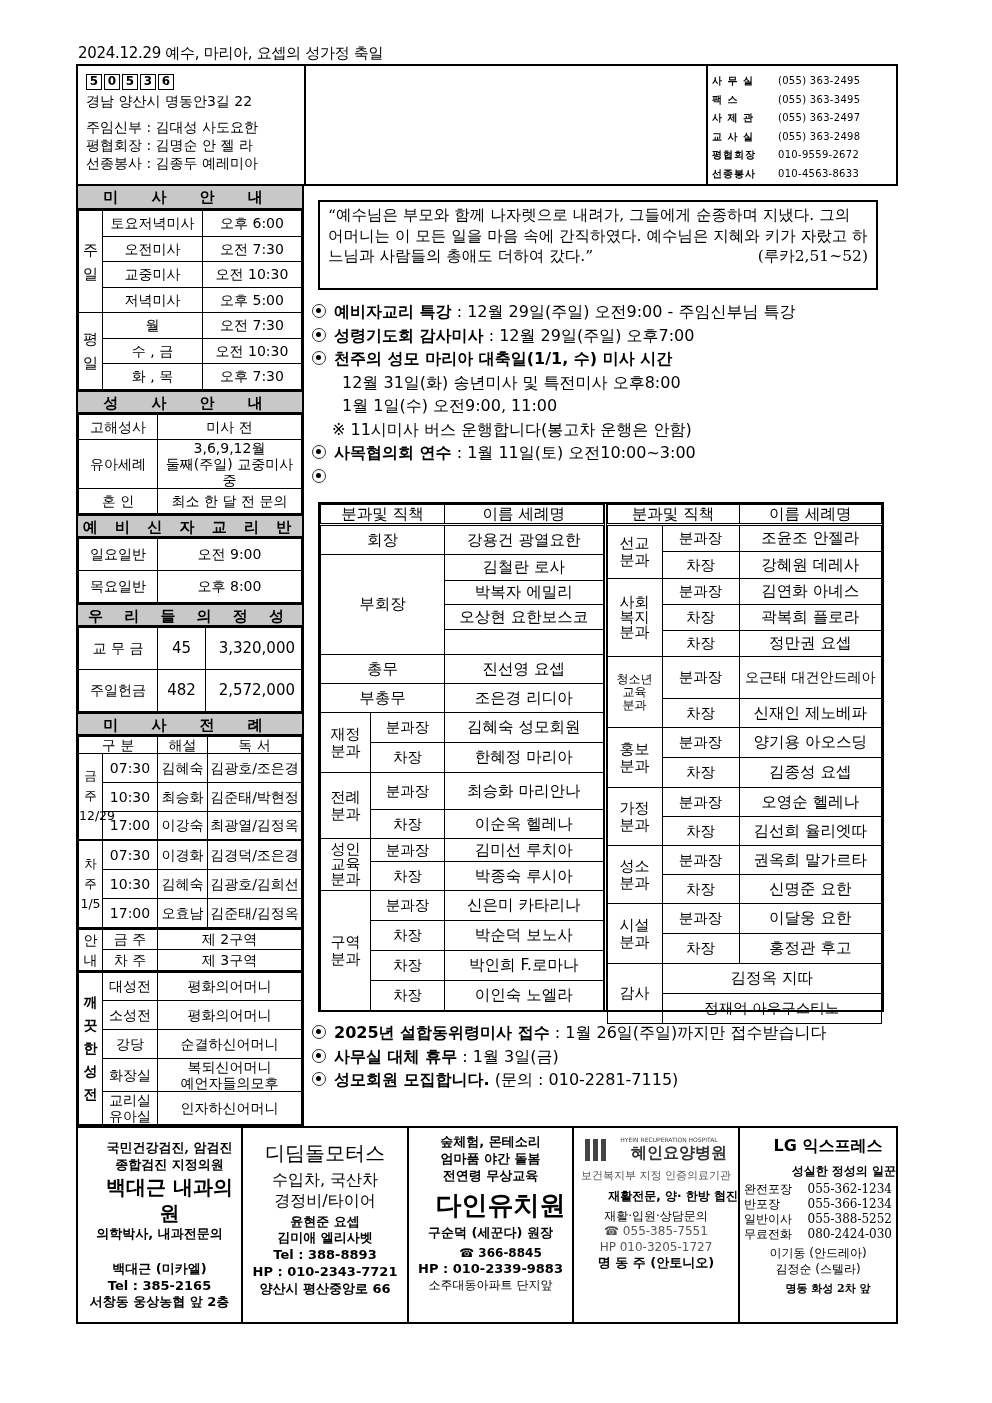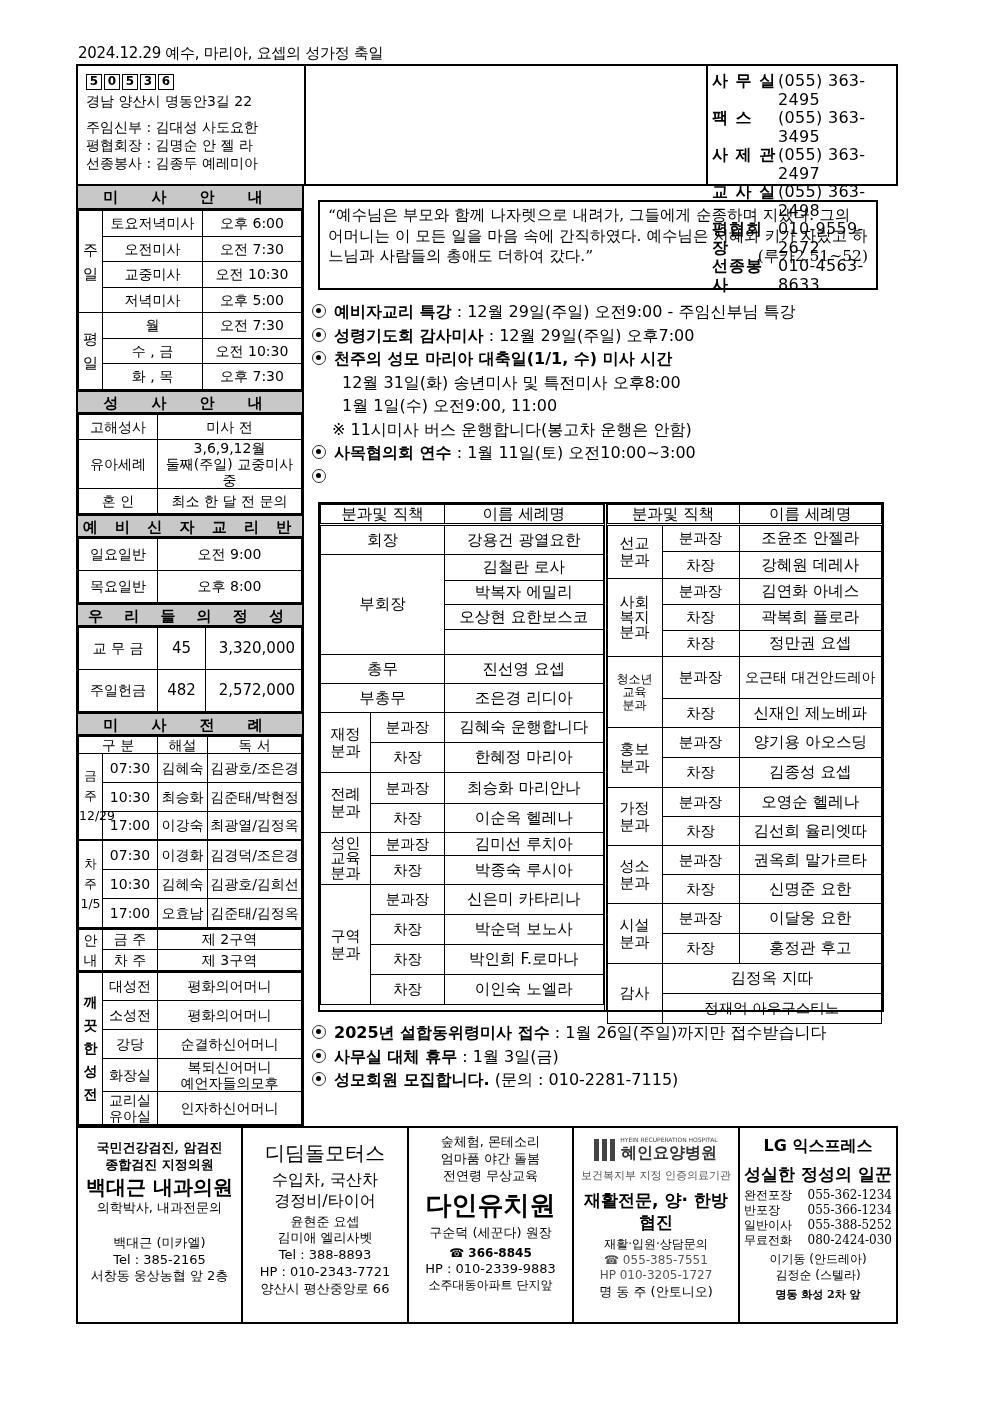--- a/index.html
+++ b/index.html
@@ -16,21 +16,21 @@
   .hdr-left .gap { height: 8px; }
   .hdr-mid { position: absolute; left: 230px; top: 0; width: 396px; height: 118px; }
   .logo { position: absolute; left: 20px; top: 12px; width: 92px; height: 92px; border-radius: 50%; background: #1e3fbf; }
   .logo-inner { position: absolute; left: 14px; top: 14px; width: 64px; height: 64px; border-radius: 50%; background: #fff; }
   .logo-cross { position: absolute; left: 40px; top: 24px; width: 6px; height: 40px; background: #3aa0e0; transform: rotate(15deg); }
   .logo-arc { position: absolute; left: 26px; top: 18px; width: 32px; height: 18px; border: 3px solid #d24a1c; border-bottom: none; border-radius: 18px 18px 0 0; }
   .logo-book { position: absolute; left: 32px; top: 58px; width: 24px; height: 10px; background: #3f9a2e; border-radius: 2px; }
   .title { position: absolute; left: 140px; top: 8px; font-size: 56px; font-weight: bold; letter-spacing: 2px; line-height: 62px; }
   .subtitle { position: absolute; left: 176px; top: 72px; font-size: 15px; letter-spacing: 1px; }
   .url { position: absolute; left: 184px; top: 94px; font-family: "DejaVu Sans Mono", monospace; font-size: 12px; }
-  .hdr-right { position: absolute; left: 628px; top: 0; width: 190px; height: 118px; border-left: 2px solid #000; padding: 6px 4px 0 4px; font-size: 16px; line-height: 18.5px; }
+  .hdr-right { position: absolute; left: 628px; top: 0; width: 190px; height: 118px; border-left: 2px solid #000; padding: 6px 4px 0 4px; font-size: 10px; line-height: 18.5px; }
   .ph-row { display: flex; }
   .ph-row .lbl { width: 66px; font-weight: bold; letter-spacing: 1px; }
   .ph-row .val { flex: 1; letter-spacing: 0.3px; }
 
   
   .side { left: 76px; top: 186px; width: 228px; height: 940px; border: 2px solid #000; border-top: none; }
   table.t { border-collapse: collapse; width: 100%; table-layout: fixed; }
   table.t td { border: 1.5px solid #000; text-align: center; font-size: 14px; padding: 0; line-height: 16px; }
   .shead { background: #c8c8c8; font-weight: bold; font-size: 15px; letter-spacing: 14px; height: 24px; text-align: center; border-bottom: 2px solid #000; border-top: 2px solid #000; line-height: 22px; }
   .sm { font-size: 11.5px; line-height: 12px; }
@@ -61,22 +61,22 @@
 
   
   .ads { left: 76px; top: 1126px; width: 822px; height: 198px; border: 2px solid #000; display: flex; }
   .ad { height: 100%; border-right: 2px solid #000; text-align: center; overflow: hidden; }
   .ad:last-child { border-right: none; }
   .ad1 { width: 165px; padding-top: 12px; }
   .ad2 { width: 166px; padding-top: 12px; }
   .ad3 { width: 165px; padding-top: 6px; }
   .ad4 { width: 166px; padding-top: 8px; }
   .ad5 { width: 156px; padding-top: 8px; }
-  .fs11 { font-size: 11px; } .fs12 { font-size: 12px; } .fs13 { font-size: 13px; } .fs14 { font-size: 17px; } .fs16 { font-size: 16px; } .fs20 { font-size: 20px; } .fs26 { font-size: 26px; }
-  .b { font-weight: bold; }
+  .fs11 { font-size: 11px; } .fs12 { font-size: 12px; } .fs13 { font-size: 13px; font-weight: bold; } .fs14 { font-size: 12px; text-align: right; } .fs16 { font-size: 16px; } .fs20 { font-size: 20px; } .fs26 { font-size: 26px; }
+  .b { font-weight: bold; margin-left: 20px; }
   .lh { line-height: 1.3; }
   .serif { font-family: "DejaVu Serif", "Liberation Serif", serif; }
   .grey { color: #555; }
   .hosp-logo { display: flex; align-items: center; justify-content: center; gap: 4px; }
   .hosp-mark { width: 22px; height: 22px; background: repeating-linear-gradient(90deg, #444 0 5px, #fff 5px 8px); }
   .ad5 .row { display: flex; justify-content: space-between; font-family: "DejaVu Serif", serif; font-size: 12px; padding: 0 4px; line-height: 15px; }
 </style>
 </head>
 <body>
 
@@ -385,27 +385,27 @@
             <td>진선영 요셉</td>
           </tr>
       <tr style="height:29px">
             <td colspan="2">부총무</td>
             <td>조은경 리디아</td>
           </tr>
       <tr style="height:30px">
             <td rowspan="2" class="grp" style="white-space:pre-line">재정
 분과</td>
             <td class="role">분과장</td>
-            <td>김혜숙 운행합니다</td>
+            <td>김혜숙 성모회원</td>
           </tr>
       <tr style="height:30px">
             <td class="role">차장</td>
             <td>한혜정 마리아</td>
           </tr>
-      <tr style="height:31px">
+      <tr style="height:37px">
             <td rowspan="2" class="grp" style="white-space:pre-line">전례
 분과</td>
             <td class="role">분과장</td>
             <td>최승화 마리안나</td>
           </tr>
       <tr style="height:29px">
             <td class="role">차장</td>
             <td>이순옥 헬레나</td>
           </tr>
       <tr style="height:23px">

